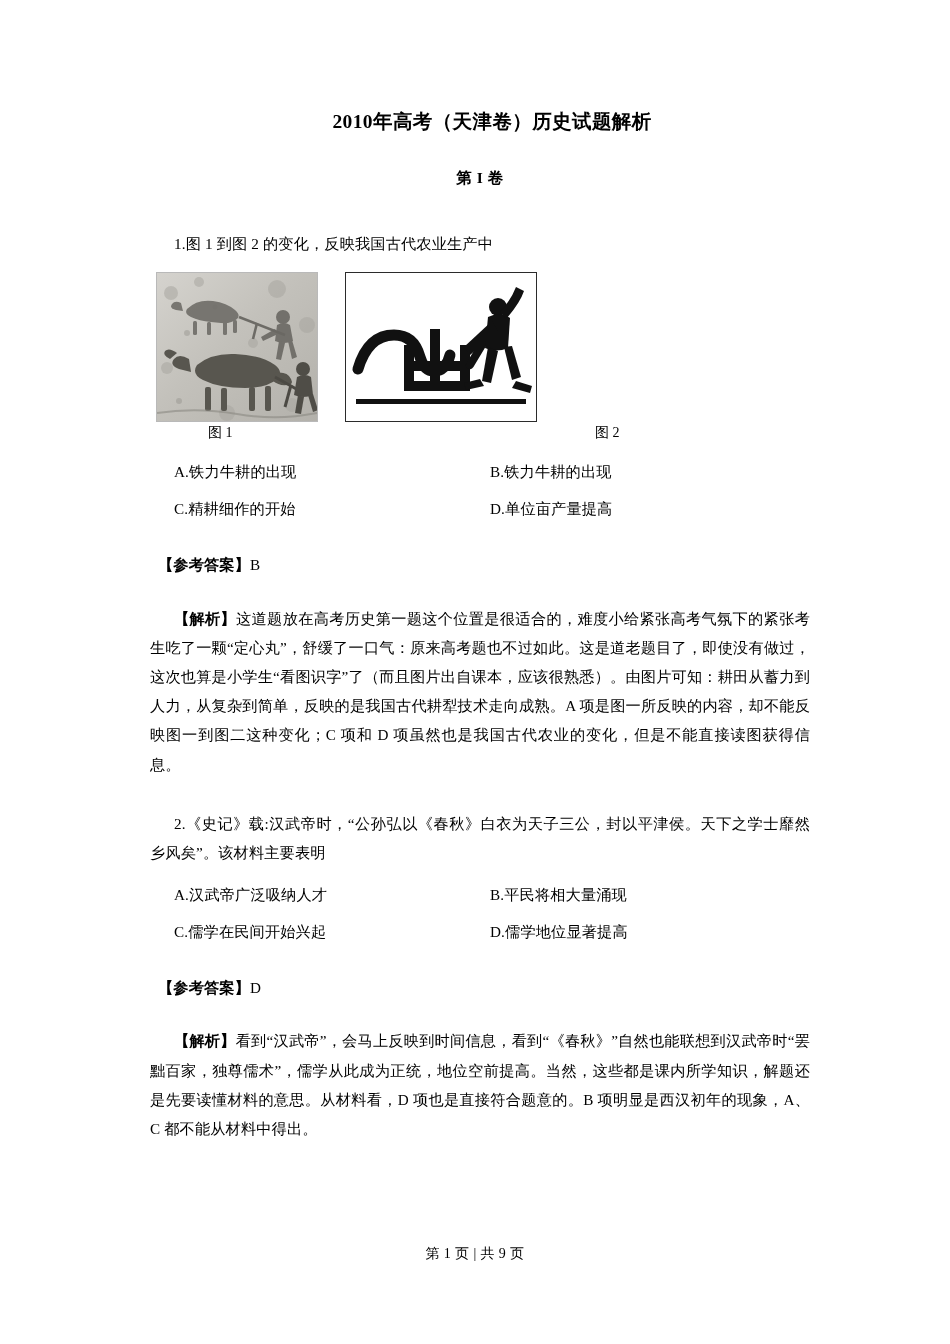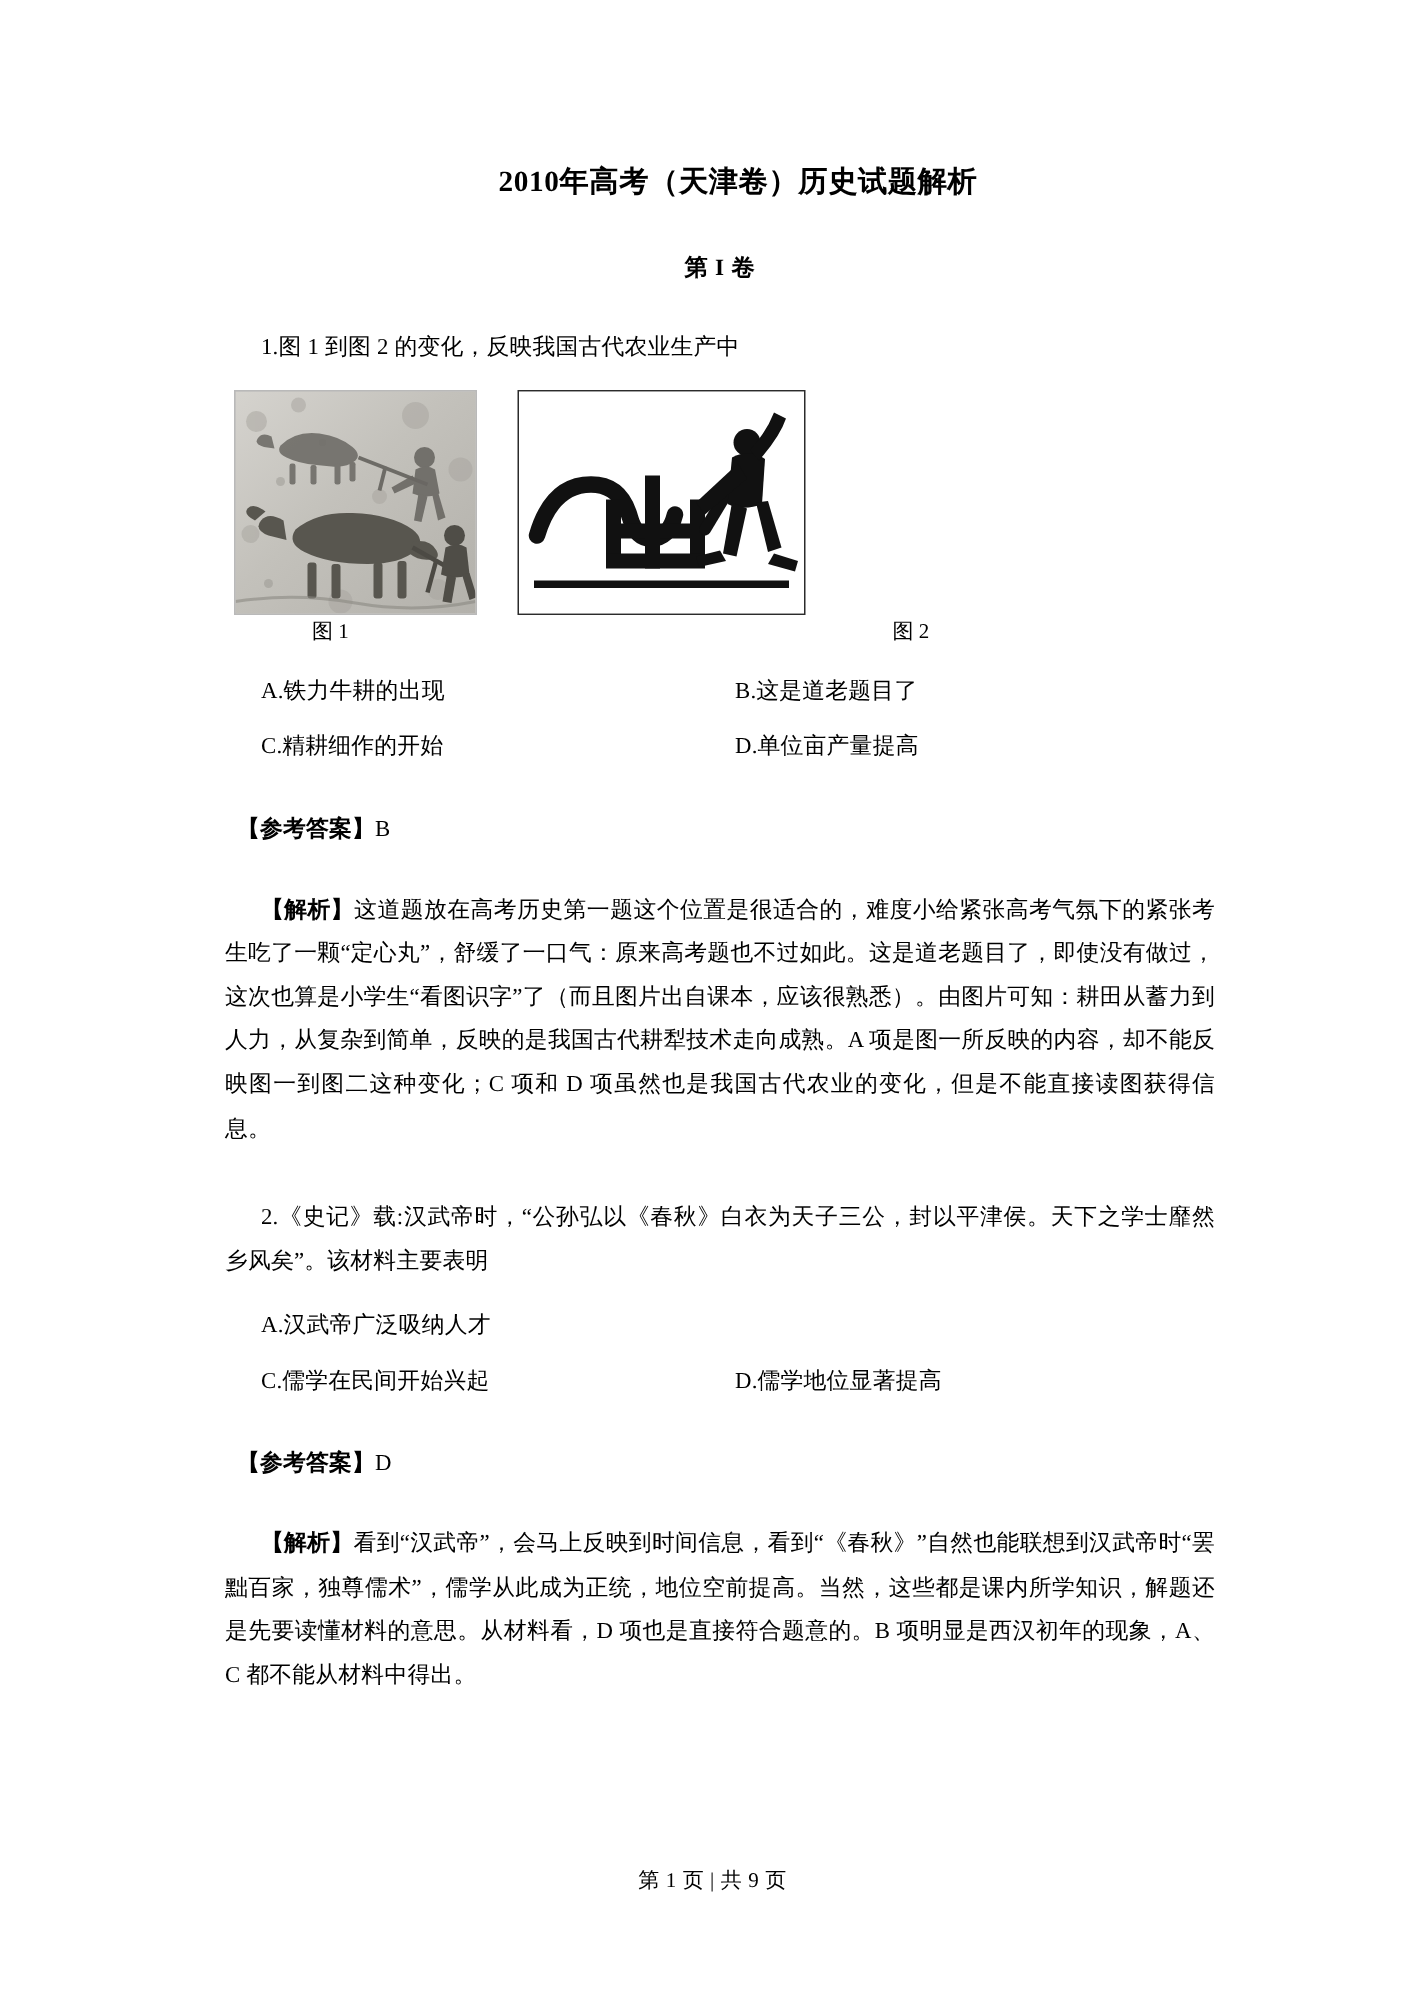--- a/index.html
+++ b/index.html
@@ -51,21 +51,21 @@
     text-align: justify;
     letter-spacing: 0.15px;
   }
   .instr {
     margin-top: 11px;
     text-align: center;
     text-indent: 0;
     line-height: 1.95;
   }
   .q-stem {
-    margin-top: 28px;
+    margin-top: 40px;
     text-indent: 24px;
   }
   .figures {
     margin-top: 14px;
     position: relative;
     height: 172px;
   }
   .fig-box {
     position: absolute;
     top: 0;
@@ -263,37 +263,38 @@
 
           <rect x="10" y="126" width="170" height="5" fill="#111111"></rect>
         </svg>
       </div>
       <div class="fig-cap cap2">图 2</div>
     </div>
 
     <div class="options">
       <div class="opt-row">
         <div class="a">A.铁力牛耕的出现</div>
-        <div class="b">B.这是道老题目了</div>
+        <div class="b">B.铁力牛耕的出现</div>
       </div>
       <div class="opt-row">
         <div class="a">C.精耕细作的开始</div>
         <div class="b">D.单位亩产量提高</div>
       </div>
     </div>
 
     <p class="answer"><span class="tag">【参考答案】</span><span>B</span></p>
 
     <p class="explain"><span class="tag">【解析】</span><span>这道题放在高考历史第一题这个位置是很适合的，难度小给紧张高考气氛下的紧张考生吃了一颗“定心丸”，舒缓了一口气：原来高考题也不过如此。这是道老题目了，即使没有做过，这次也算是小学生“看图识字”了（而且图片出自课本，应该很熟悉）。由图片可知：耕田从蓄力到人力，从复杂到简单，反映的是我国古代耕犁技术走向成熟。A 项是图一所反映的内容，却不能反映图一到图二这种变化；C 项和 D 项虽然也是我国古代农业的变化，但是不能直接读图获得信息。</span></p>
 
     <p class="q2-stem">2.《史记》载:汉武帝时，“公孙弘以《春秋》白衣为天子三公，封以平津侯。天下之学士靡然乡风矣”。该材料主要表明</p>
 
     <div class="options">
       <div class="opt-row">
         <div class="a">A.汉武帝广泛吸纳人才</div>
+        <div class="b">B.平民将相大量涌现</div>
       </div>
       <div class="opt-row">
         <div class="a">C.儒学在民间开始兴起</div>
         <div class="b">D.儒学地位显著提高</div>
       </div>
     </div>
 
     <p class="answer"><span class="tag">【参考答案】</span><span>D</span></p>
 
     <p class="explain"><span class="tag">【解析】</span><span>看到“汉武帝”，会马上反映到时间信息，看到“《春秋》”自然也能联想到汉武帝时“罢黜百家，独尊儒术”，儒学从此成为正统，地位空前提高。当然，这些都是课内所学知识，解题还是先要读懂材料的意思。从材料看，D 项也是直接符合题意的。B 项明显是西汉初年的现象，A、C 都不能从材料中得出。</span></p>

